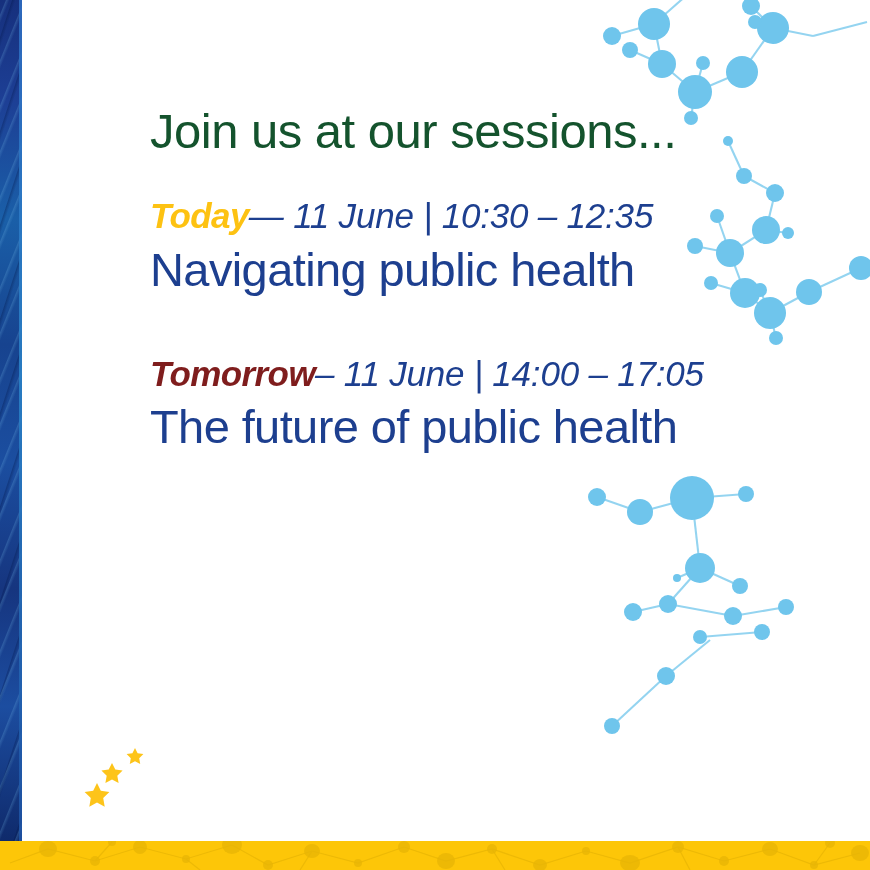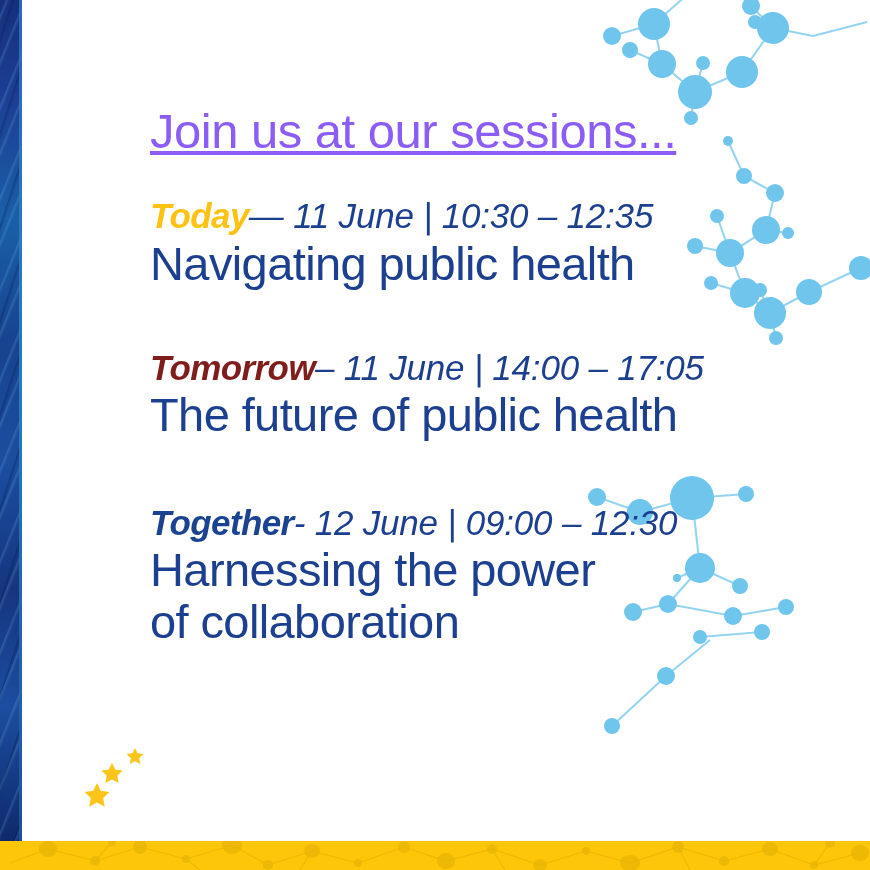--- a/index.html
+++ b/index.html
@@ -82,25 +82,24 @@
   .content {
     position: absolute;
     left: 150px;
     top: 106px;
     width: 700px;
   }
 
   .headline {
     font-size: 49px;
     font-weight: 300;
-    color: #8b5cf6;
+    color: #14532d;
     letter-spacing: -0.5px;
     line-height: 1.05;
     white-space: nowrap;
-    text-decoration: underline;
   }
 
   .session { white-space: nowrap; }
   .session-1 { margin-top: 38px; }
   .session-2 { margin-top: 58px; }
   .session-3 { margin-top: 62px; }
 
   .meta {
     font-size: 35px;
     line-height: 1.18;
@@ -119,21 +118,21 @@
   .meta .day.together { color: #1a4491; }
   .meta .sep { color: #1d3f8f; }
 
   .title {
     font-size: 47px;
     font-weight: 300;
     color: #1d3f8f;
     line-height: 1.06;
     letter-spacing: -0.6px;
     white-space: nowrap;
-    margin-top: 2px;
+    margin-top: 8px;
   }
 </style>
 </head>
 <body>
 
 <div id="canvas">
 
   <div class="left-stripe"></div>
   <div class="left-stripe-edge"></div>
 
@@ -258,30 +257,20 @@
     <div class="session session-2">
       <div class="meta">
         <span class="day tomorrow">Tomorrow</span><span class="sep">–</span>
         <span class="sep">11 June</span>
         <span class="sep">|</span>
         <span class="sep">14:00 – 17:05</span>
       </div>
       <div class="title">The future of public health</div>
     </div>
 
-    <div class="session session-3">
-      <div class="meta">
-        <span class="day together">Together</span><span class="sep">-</span>
-        <span class="sep">12 June</span>
-        <span class="sep">|</span>
-        <span class="sep">09:00 – 12:30</span>
-      </div>
-      <div class="title">Harnessing the power</div>
-      <div class="title">of collaboration</div>
-    </div>
 
   </div>
 
   <div class="bottom-band">
     <svg class="band-net" viewBox="0 0 870 29" width="870" height="29" aria-hidden="true">
       <g stroke="#e8b505" stroke-width="1.2" fill="none" opacity="0.75">
         <path d="M10 22 L48 8 L95 20 L140 6 L186 18 L232 4"></path>
         <path d="M232 4 L268 24 L312 10 L358 22 L404 6"></path>
         <path d="M404 6 L446 20 L492 8 L540 24 L586 10"></path>
         <path d="M586 10 L630 22 L678 6 L724 20 L770 8"></path>

